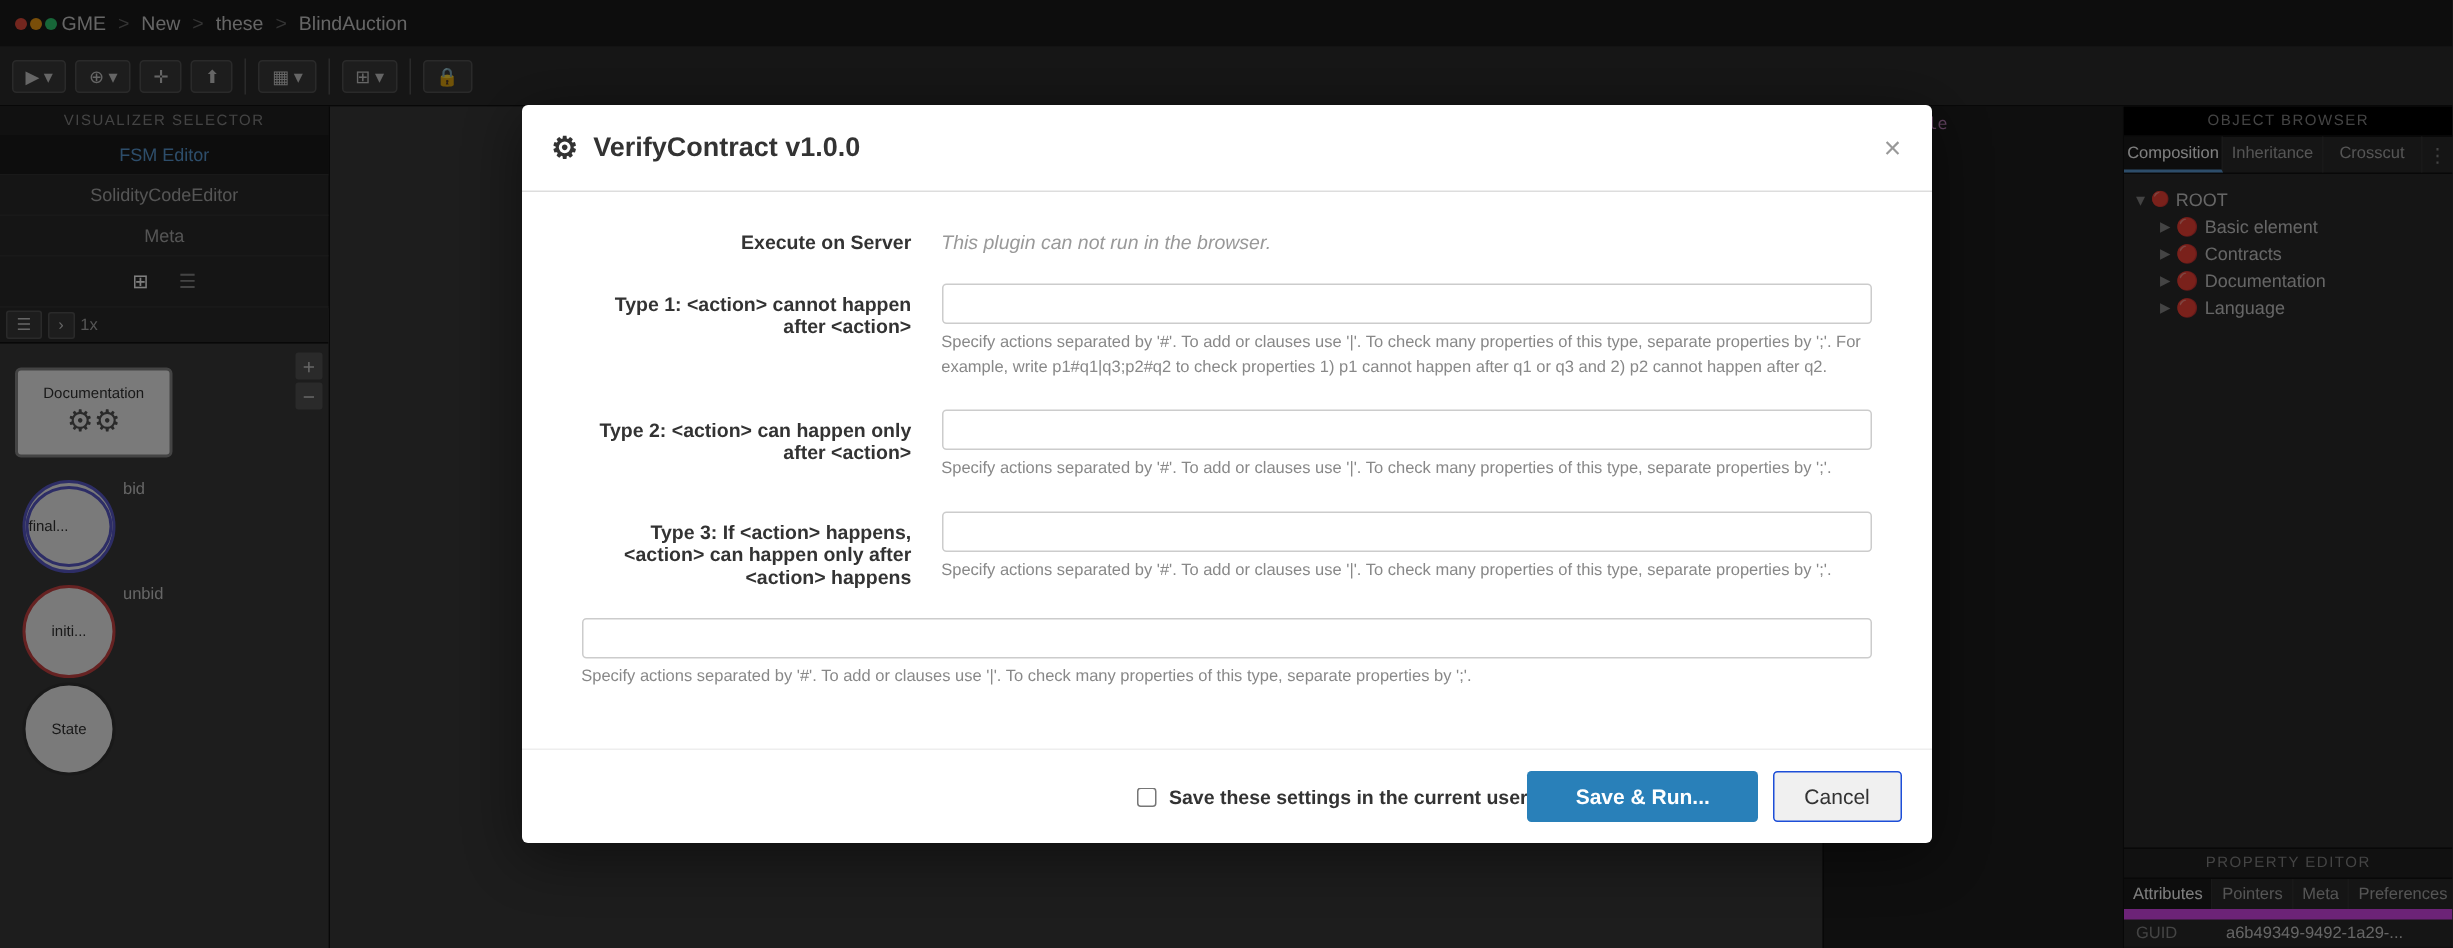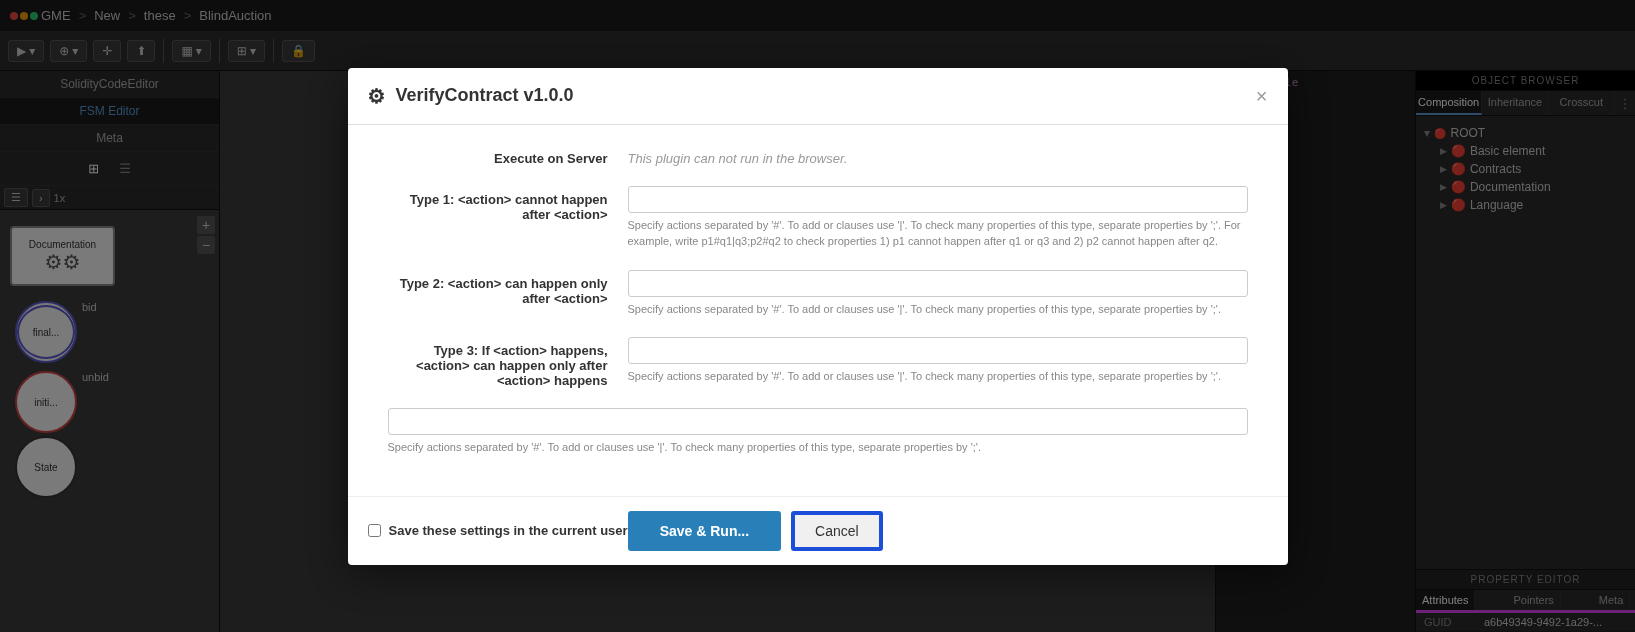--- a/index.html
+++ b/index.html
@@ -56,21 +56,21 @@
     .object-browser-tabs { display: flex; border-bottom: 1px solid #111; }
     .obj-tab { flex: 1; text-align: center; padding: 5px 2px; font-size: 11px; color: #aaa; cursor: pointer; border-right: 1px solid #333; }
     .obj-tab.active { background: #1a1a1a; color: #fff; border-bottom: 2px solid #5b9bd5; }
     .obj-tree { padding: 8px; flex: 1; }
     .tree-root { display: flex; align-items: center; gap: 4px; color: #ccc; font-size: 12px; cursor: pointer; padding: 2px 0; }
     .tree-item { display: flex; align-items: center; gap: 4px; color: #ccc; font-size: 12px; cursor: pointer; padding: 2px 0; padding-left: 16px; }
 
     .property-editor-label {
       background: #222; color: #888; font-size: 10px; text-align: center; padding: 4px; text-transform: uppercase; letter-spacing: 1px; border-top: 1px solid #111; border-bottom: 1px solid #111;
     }
-    .prop-tabs { display: flex; border-bottom: 3px solid #d946ef; gap: 32px; }
+    .prop-tabs { display: flex; border-bottom: 7px solid #d946ef; }
     .prop-tab { padding: 4px 6px; font-size: 11px; color: #aaa; cursor: pointer; border-right: 1px solid #333; }
     .prop-tab.active { background: #1a1a1a; color: #fff; }
     .prop-row { display: flex; padding: 3px 8px; border-bottom: 1px solid #222; font-size: 11px; }
     .prop-key { color: #888; width: 60px; flex-shrink: 0; }
     .prop-val { color: #ccc; overflow: hidden; text-overflow: ellipsis; white-space: nowrap; }
 
     
     .center-area { display: flex; flex: 1; position: relative; }
     .fsm-area { flex: 1; background: #3a3a3a; position: relative; display: flex; flex-direction: column; }
     .fsm-toolbar { display: flex; align-items: center; background: #2b2b2b; border-bottom: 1px solid #111; padding: 2px 4px; gap: 4px; }
@@ -105,29 +105,29 @@
       width: 220px; flex-shrink: 0; text-align: right; font-size: 13px; font-weight: 600; color: #333; padding-top: 6px;
     }
     .form-value { flex: 1; display: flex; flex-direction: column; gap: 4px; }
     .form-input {
       width: 100%; border: 1px solid #ccc; border-radius: 3px; padding: 5px 8px; font-size: 13px; color: #333; outline: none;
     }
     .form-hint { font-size: 11px; color: #888; line-height: 1.5; }
     .execute-note { color: #999; font-style: italic; font-size: 13px; padding-top: 6px; }
 
     .modal-footer {
-      display: flex; align-items: center; justify-content: flex-start; padding: 14px 20px; border-top: 1px solid #eee;
+      display: flex; align-items: center; justify-content: flex-end; padding: 14px 20px; border-top: 1px solid #eee;
     }
     .checkbox-label { display: flex; align-items: center; gap: 8px; font-size: 13px; font-weight: 600; color: #333; cursor: pointer; }
     .footer-actions { display: flex; gap: 10px; }
     .btn-save-run {
       background: #2980b9; color: #fff; border: none; border-radius: 3px; padding: 8px 32px; font-size: 14px; font-weight: 600; cursor: pointer;
     }
     .btn-cancel {
-      background: #f0f0f0; color: #333; border: 4px solid #1d4ed8; border-radius: 3px; padding: 8px 20px; font-size: 14px; cursor: pointer;
+      background: #f0f0f0; color: #333; border: 1px solid #1d4ed8; border-radius: 3px; padding: 8px 20px; font-size: 14px; cursor: pointer;
     }
   </style>
 </head>
 <body>
 
 <div class="top-bar">
   <div class="logo">
     <div class="logo-circles">
       <div class="circle c1"></div>
       <div class="circle c2"></div>
@@ -170,22 +170,23 @@
   </div>
   <div class="toolbar-divider"></div>
   <div class="toolbar-btn">
     <span>🔒</span>
   </div>
 </div>
 
 <div class="main-layout">
 
   <div class="left-sidebar">
+    <div class="visualizer-label">VISUALIZER SELECTOR</div>
+    <div class="sidebar-item active">FSM Editor</div>
     <div class="sidebar-item">SolidityCodeEditor</div>
-    <div class="sidebar-item active">FSM Editor</div>
     <div class="sidebar-item">Meta</div>
     <div class="sidebar-view-tabs">
       <div class="view-tab active">⊞</div>
       <div class="view-tab">☰</div>
     </div>
 
     <div class="fsm-area" style="flex:1; position:relative; background:#3a3a3a; overflow:hidden;">
 
       <div class="fsm-toolbar">
         <div class="fsm-toolbar-btn">☰</div>
@@ -196,21 +197,21 @@
       <div style="position:absolute; top:30px; right:4px; display:flex; flex-direction:column; gap:2px;">
         <div style="background:#555; color:#ccc; width:18px; height:18px; display:flex; align-items:center; justify-content:center; cursor:pointer; border-radius:2px; font-size:14px;">+</div>
         <div style="background:#555; color:#ccc; width:18px; height:18px; display:flex; align-items:center; justify-content:center; cursor:pointer; border-radius:2px; font-size:14px;">−</div>
       </div>
 
       <div style="position:absolute; top:40px; left:10px; width:105px; height:60px; border:2px solid #888; background:#f5f5f5; display:flex; flex-direction:column; align-items:center; justify-content:center; border-radius:4px;">
         <div style="font-size:10px; color:#333;">Documentation</div>
         <div style="font-size:20px; color:#555;">⚙⚙</div>
       </div>
       <div style="position:absolute; top:115px; left:15px; width:62px; height:62px; border:2px solid #5b5bcc; background:#f5f5f5; border-radius:50%; display:flex; align-items:center; justify-content:center;">
-        <div style="width:78px; height:54px; border:2px solid #5b5bcc; border-radius:50%; display:flex; align-items:center; justify-content:center;">
+        <div style="width:78px; height:54px; border:2px solid #5b5bcc; border-radius:50%; display:flex; align-items:center; justify-content:flex-start;">
           <span style="font-size:10px; color:#333;">final...</span>
         </div>
       </div>
       <div style="position:absolute; top:185px; left:15px; width:62px; height:62px; border:2px solid #cc4444; background:#f5f5f5; border-radius:50%; display:flex; align-items:center; justify-content:center;">
         <span style="font-size:10px; color:#333;">initi...</span>
       </div>
       <div style="position:absolute; top:250px; left:15px; width:62px; height:62px; border:2px solid #333; background:#f5f5f5; border-radius:50%; display:flex; align-items:center; justify-content:center;">
         <span style="font-size:10px; color:#333;">State</span>
       </div>
 

